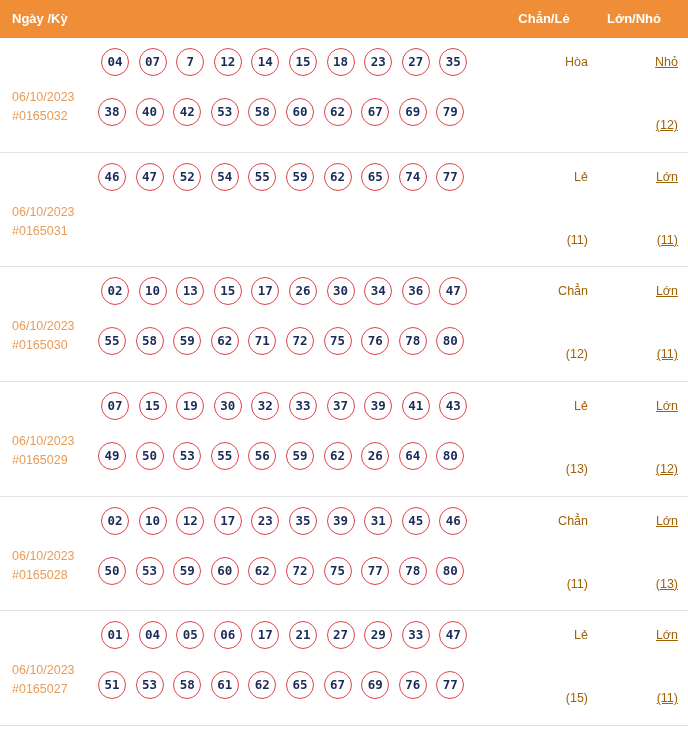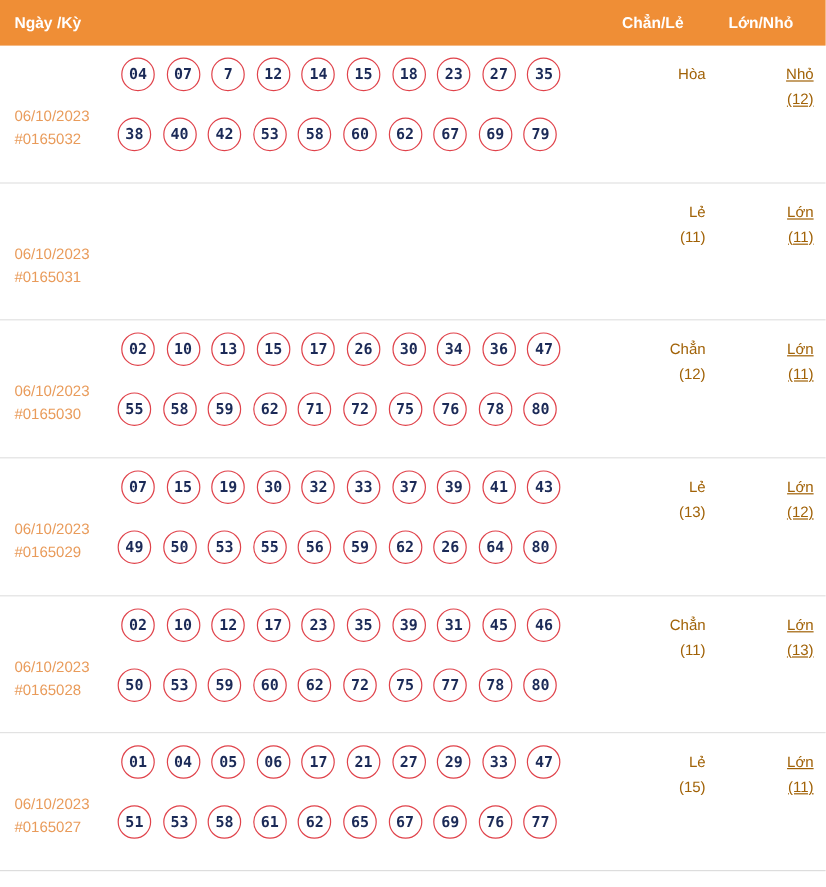--- a/index.html
+++ b/index.html
@@ -97,21 +97,21 @@
   .cell-stat {
     position: absolute;
     top: 14px;
     color: #a16207;
     font-size: 12.5px;
     line-height: 21px;
     text-align: right;
   }
   .cell-oddeven { left: 500px; width: 88px; }
   .cell-bigsml  { left: 590px; width: 88px; text-decoration: underline; }
-  .cell-stat .stat-count { display: block; }
+  .cell-stat .stat-count { display: block; margin-top: 42px; }
 </style>
 </head>
 <body>
 
 <div class="results-table">
 
   <div class="table-header">
     <div class="th th-date">Ngày /Kỳ</div>
     <div class="th th-result">Kết quả</div>
     <div class="th th-bigsml">Lớn/Nhỏ</div>
@@ -124,20 +124,21 @@
         <div class="cell-balls">
           <div class="ball-line"><span class="ball">04</span><span class="ball">07</span><span class="ball">7</span><span class="ball">12</span><span class="ball">14</span><span class="ball">15</span><span class="ball">18</span><span class="ball">23</span><span class="ball">27</span><span class="ball">35</span></div>
           <div class="ball-line line-2"><span class="ball">38</span><span class="ball">40</span><span class="ball">42</span><span class="ball">53</span><span class="ball">58</span><span class="ball">60</span><span class="ball">62</span><span class="ball">67</span><span class="ball">69</span><span class="ball">79</span></div>
         </div>
         <div class="cell-stat cell-oddeven"><span>Hòa</span><span class="stat-count"></span></div>
         <div class="cell-stat cell-bigsml"><span>Nhỏ</span><span class="stat-count">(12)</span></div>
       </div>
       <div class="row">
         <div class="cell-date"><span>06/10/2023</span><span class="draw-id">#0165031</span></div>
         <div class="cell-balls">
+          <div class="ball-line line-2"><span class="ball">46</span><span class="ball">47</span><span class="ball">52</span><span class="ball">54</span><span class="ball">55</span><span class="ball">59</span><span class="ball">62</span><span class="ball">65</span><span class="ball">74</span><span class="ball">77</span></div>
         </div>
         <div class="cell-stat cell-oddeven"><span>Lẻ</span><span class="stat-count">(11)</span></div>
         <div class="cell-stat cell-bigsml"><span>Lớn</span><span class="stat-count">(11)</span></div>
       </div>
       <div class="row">
         <div class="cell-date"><span>06/10/2023</span><span class="draw-id">#0165030</span></div>
         <div class="cell-balls">
           <div class="ball-line"><span class="ball">02</span><span class="ball">10</span><span class="ball">13</span><span class="ball">15</span><span class="ball">17</span><span class="ball">26</span><span class="ball">30</span><span class="ball">34</span><span class="ball">36</span><span class="ball">47</span></div>
           <div class="ball-line line-2"><span class="ball">55</span><span class="ball">58</span><span class="ball">59</span><span class="ball">62</span><span class="ball">71</span><span class="ball">72</span><span class="ball">75</span><span class="ball">76</span><span class="ball">78</span><span class="ball">80</span></div>
         </div>

